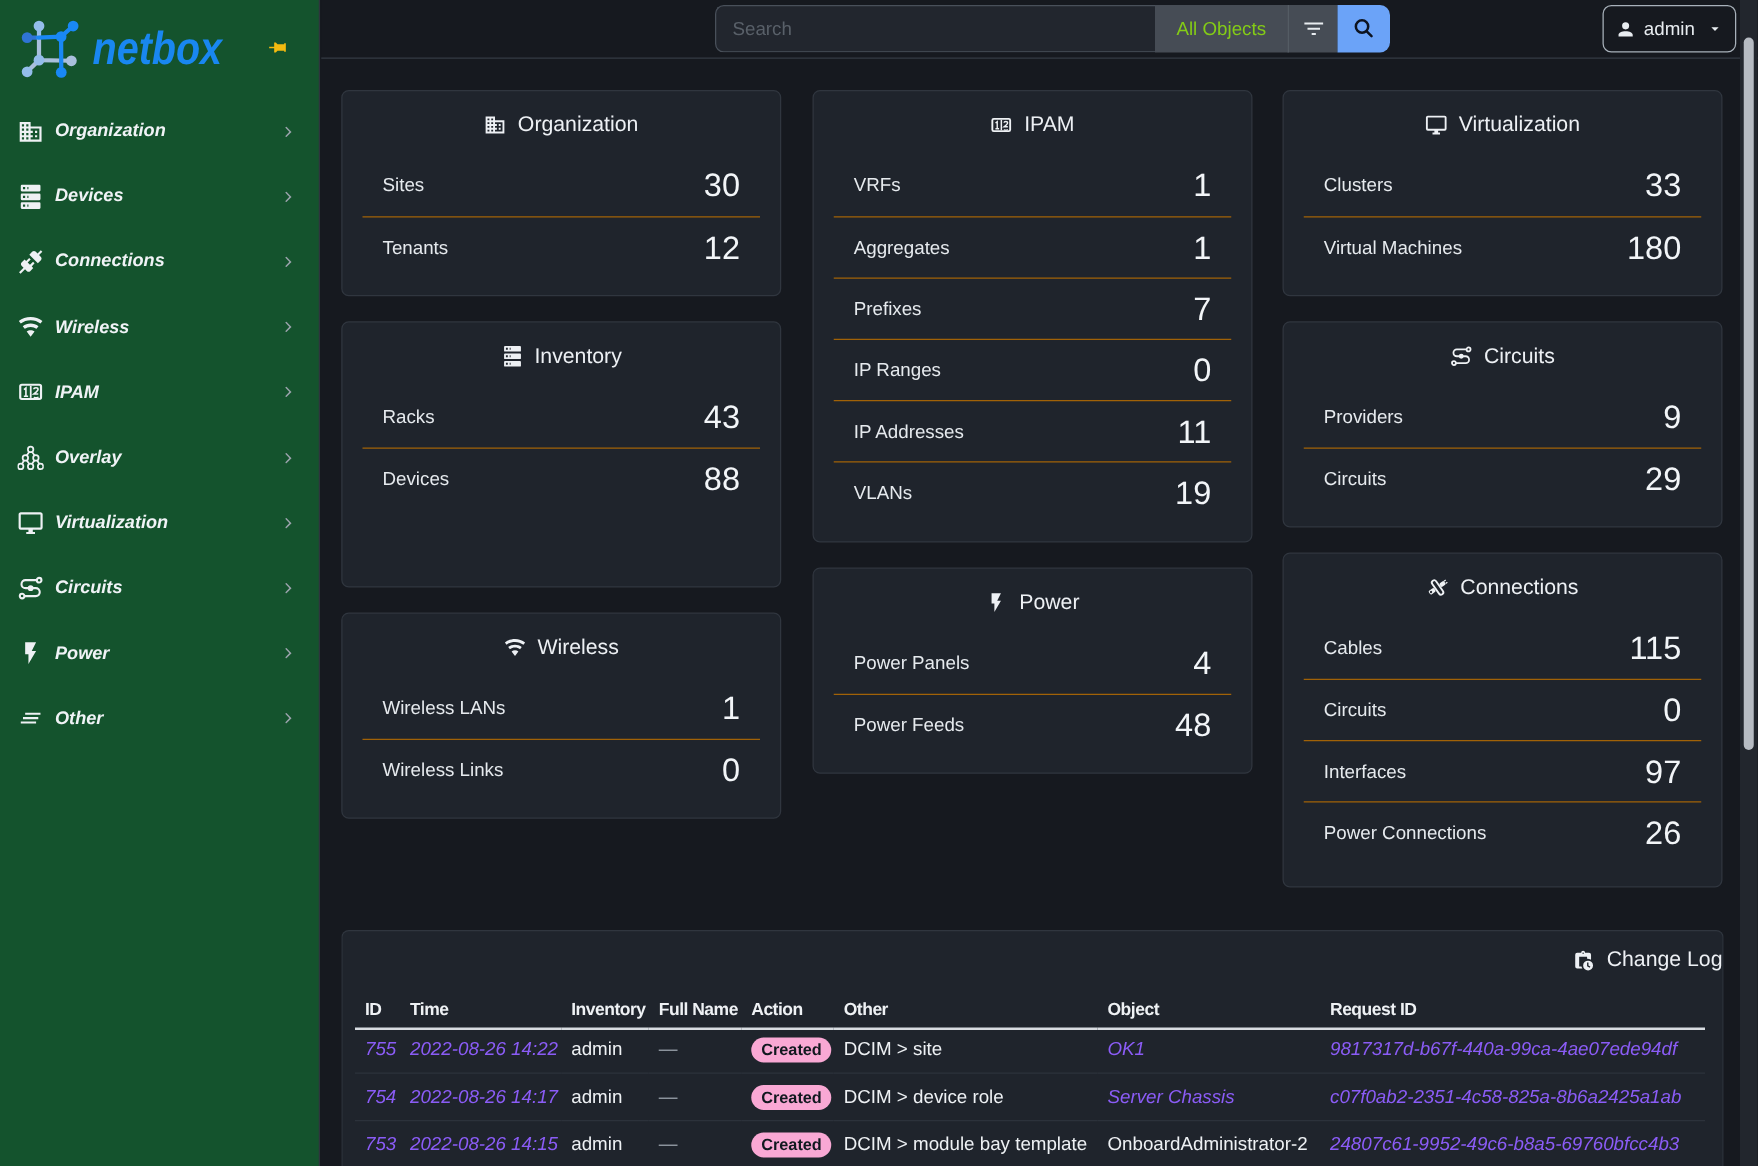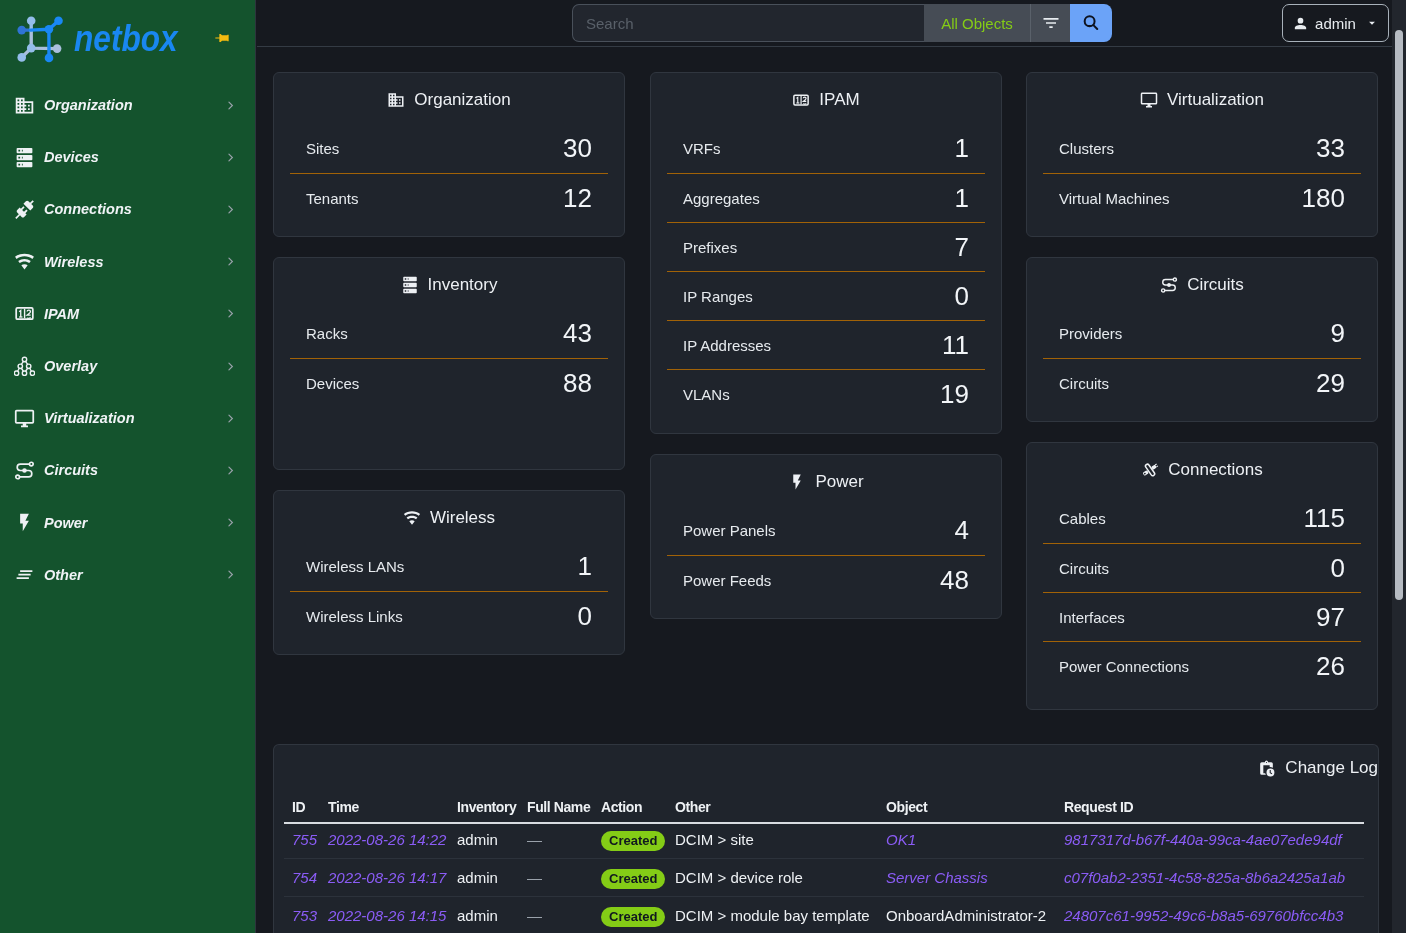--- a/index.html
+++ b/index.html
@@ -56,21 +56,21 @@
     background:#1f242c; border:1px solid #30363f; border-radius:6px 6px 0 0; border-bottom:none; }
   #changelog .chead { height:22px; margin-top:12px; display:flex; align-items:center;
     justify-content:flex-end; font-size:17px; color:#edf0f4; }
   #changelog .chead svg { width:19px; height:19px; fill:#edf0f4; margin-right:9px; }
   table { border-collapse:collapse; margin:12px 16px 0 10px; width:1080px; table-layout:fixed; }
   th { line-height:21px; text-align:left; font-size:14px; letter-spacing:-0.4px; font-weight:700; color:#eef1f4; padding:6px 8px 4px;
     border-bottom:2px solid #d8dce1; white-space:nowrap;margin-left:43px; }
   td { line-height:21px; font-size:15px; padding:8px; border-bottom:1px solid #2c323b; height:21px; white-space:nowrap; overflow:hidden; }
   tbody tr:first-child td { padding-top:5px; }
   a { color:#8b5cf6; text-decoration:none;font-style:italic; }
-  .badge { display:inline-block; background:#84cc16; color:#11181f; font-size:13px;
+  .badge { display:inline-block; background:#f9a8d4; color:#11181f; font-size:13px;
     font-weight:700; padding:3px 8px; border-radius:10px; line-height:14px; vertical-align:middle; margin:-4px 0; }
   .dash { color:#9aa2ab; }
 
   
   #sbtrack { position:absolute; right:0; top:0; width:14px; height:933px; background:#22262d; }
   #sbthumb { position:absolute; right:3px; top:30px; width:8px; height:570px;
     background:#b6bbc2; border-radius:4px; }
 </style>
 </head>
 <body>

